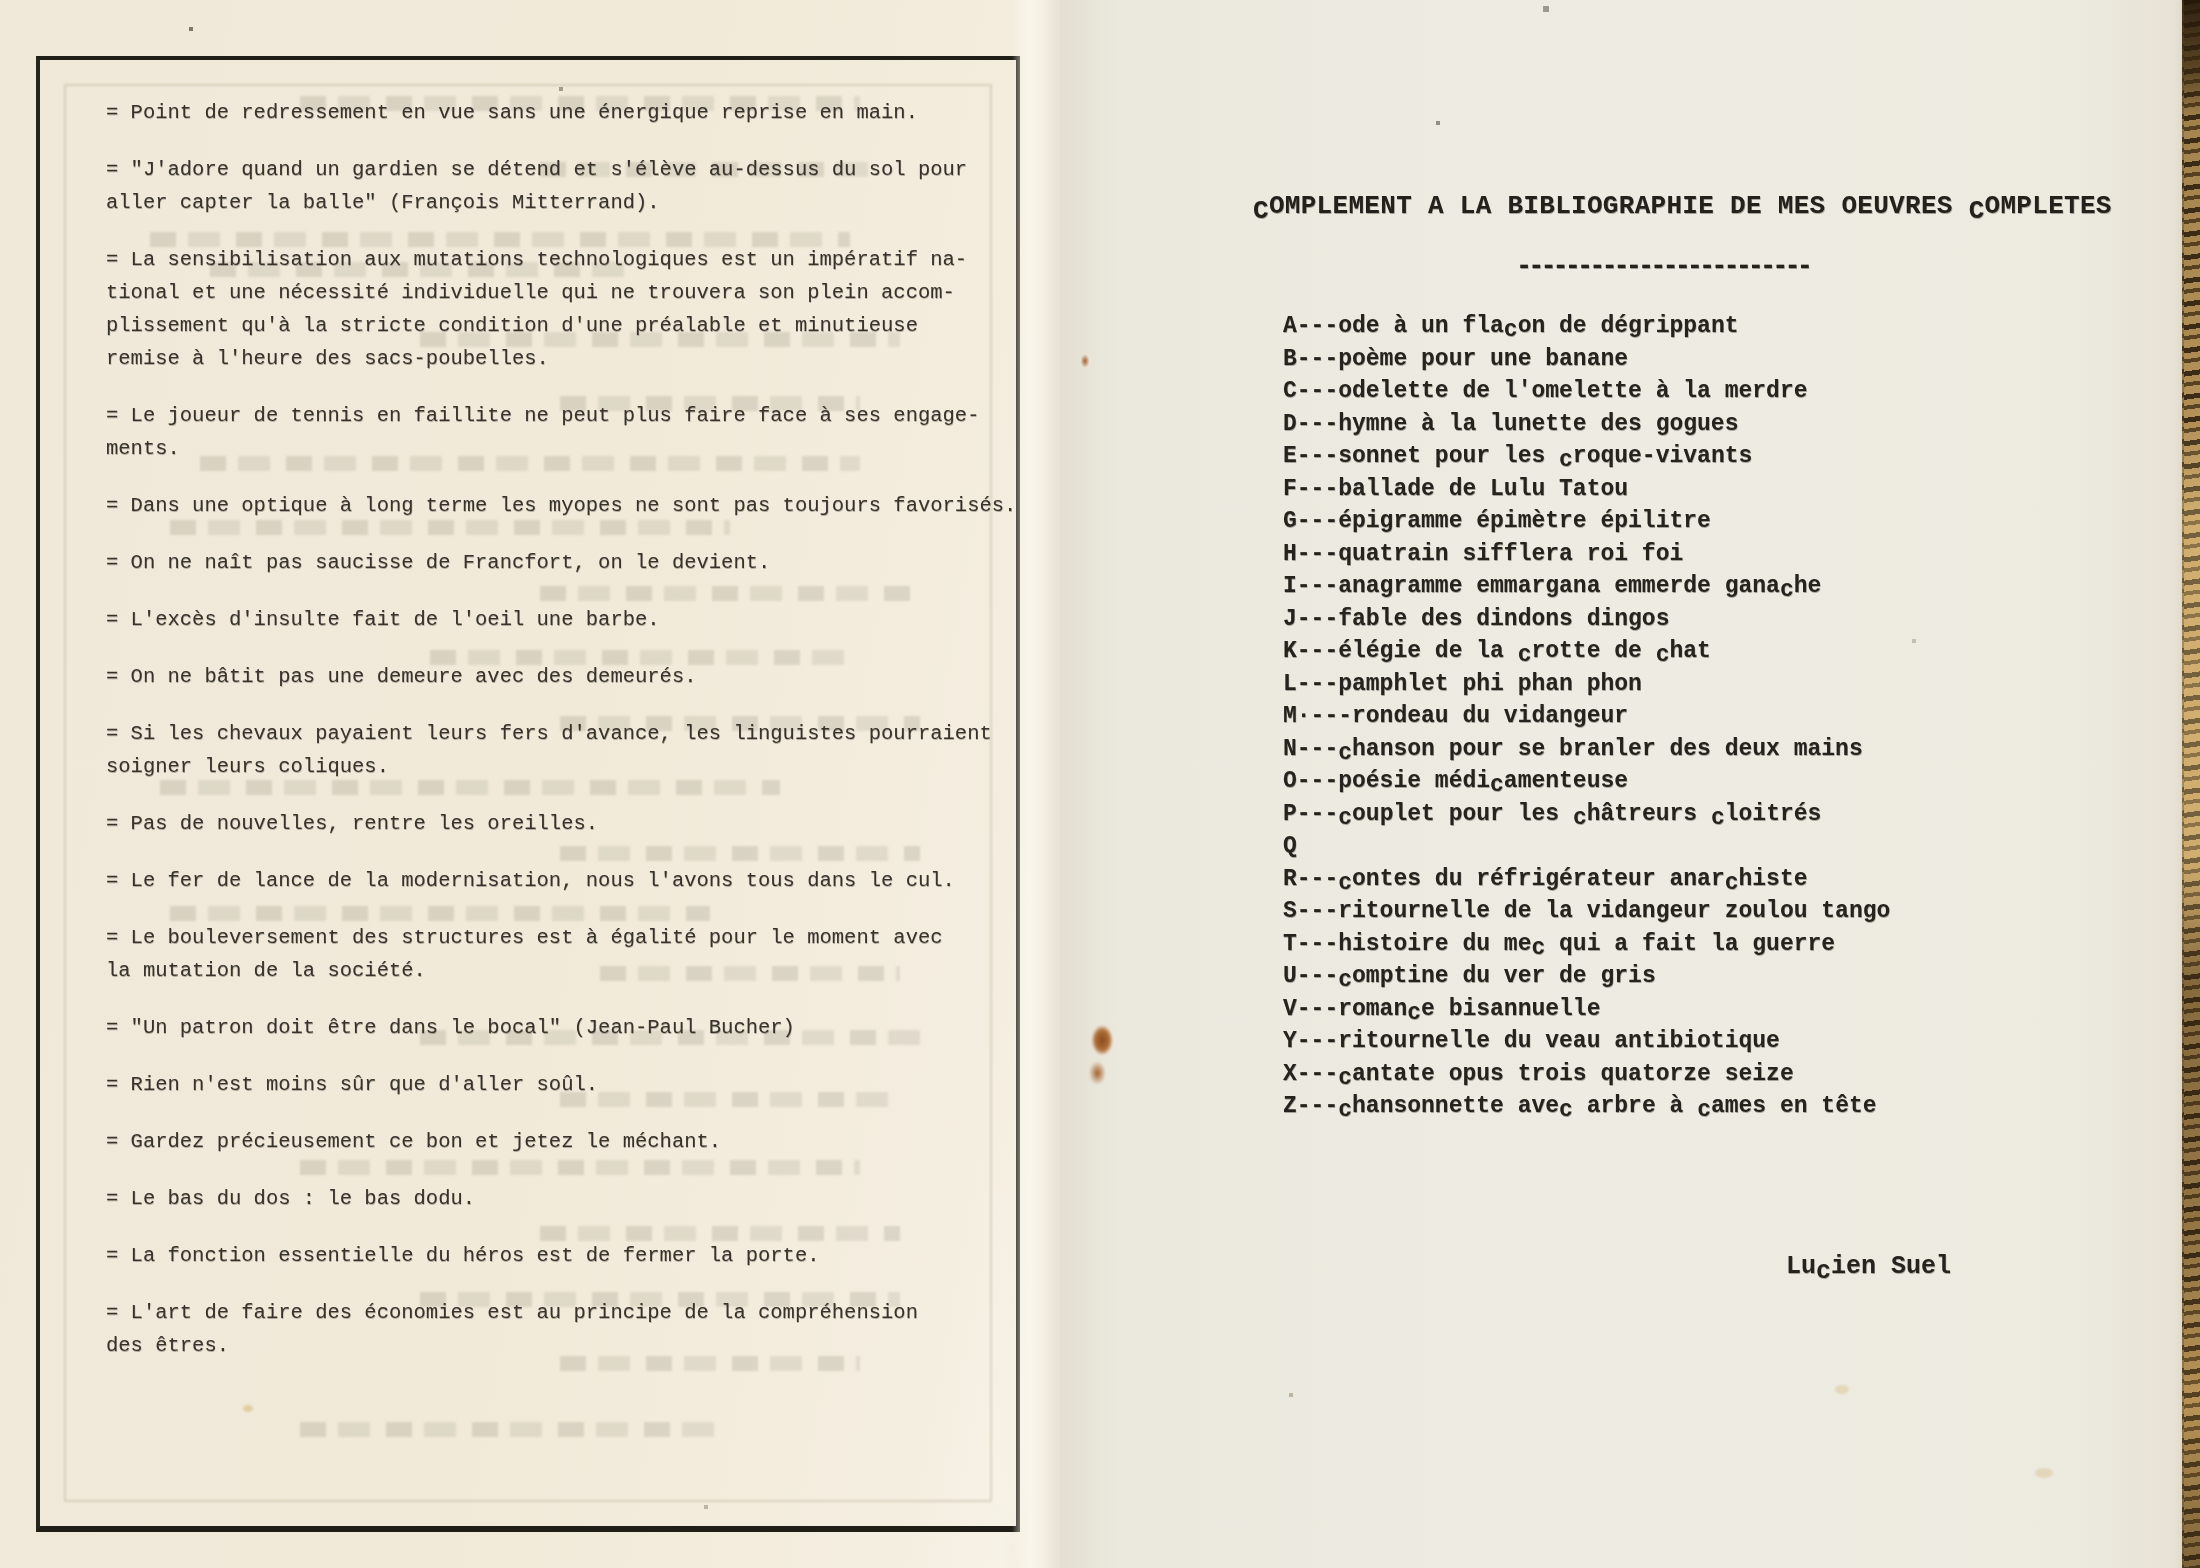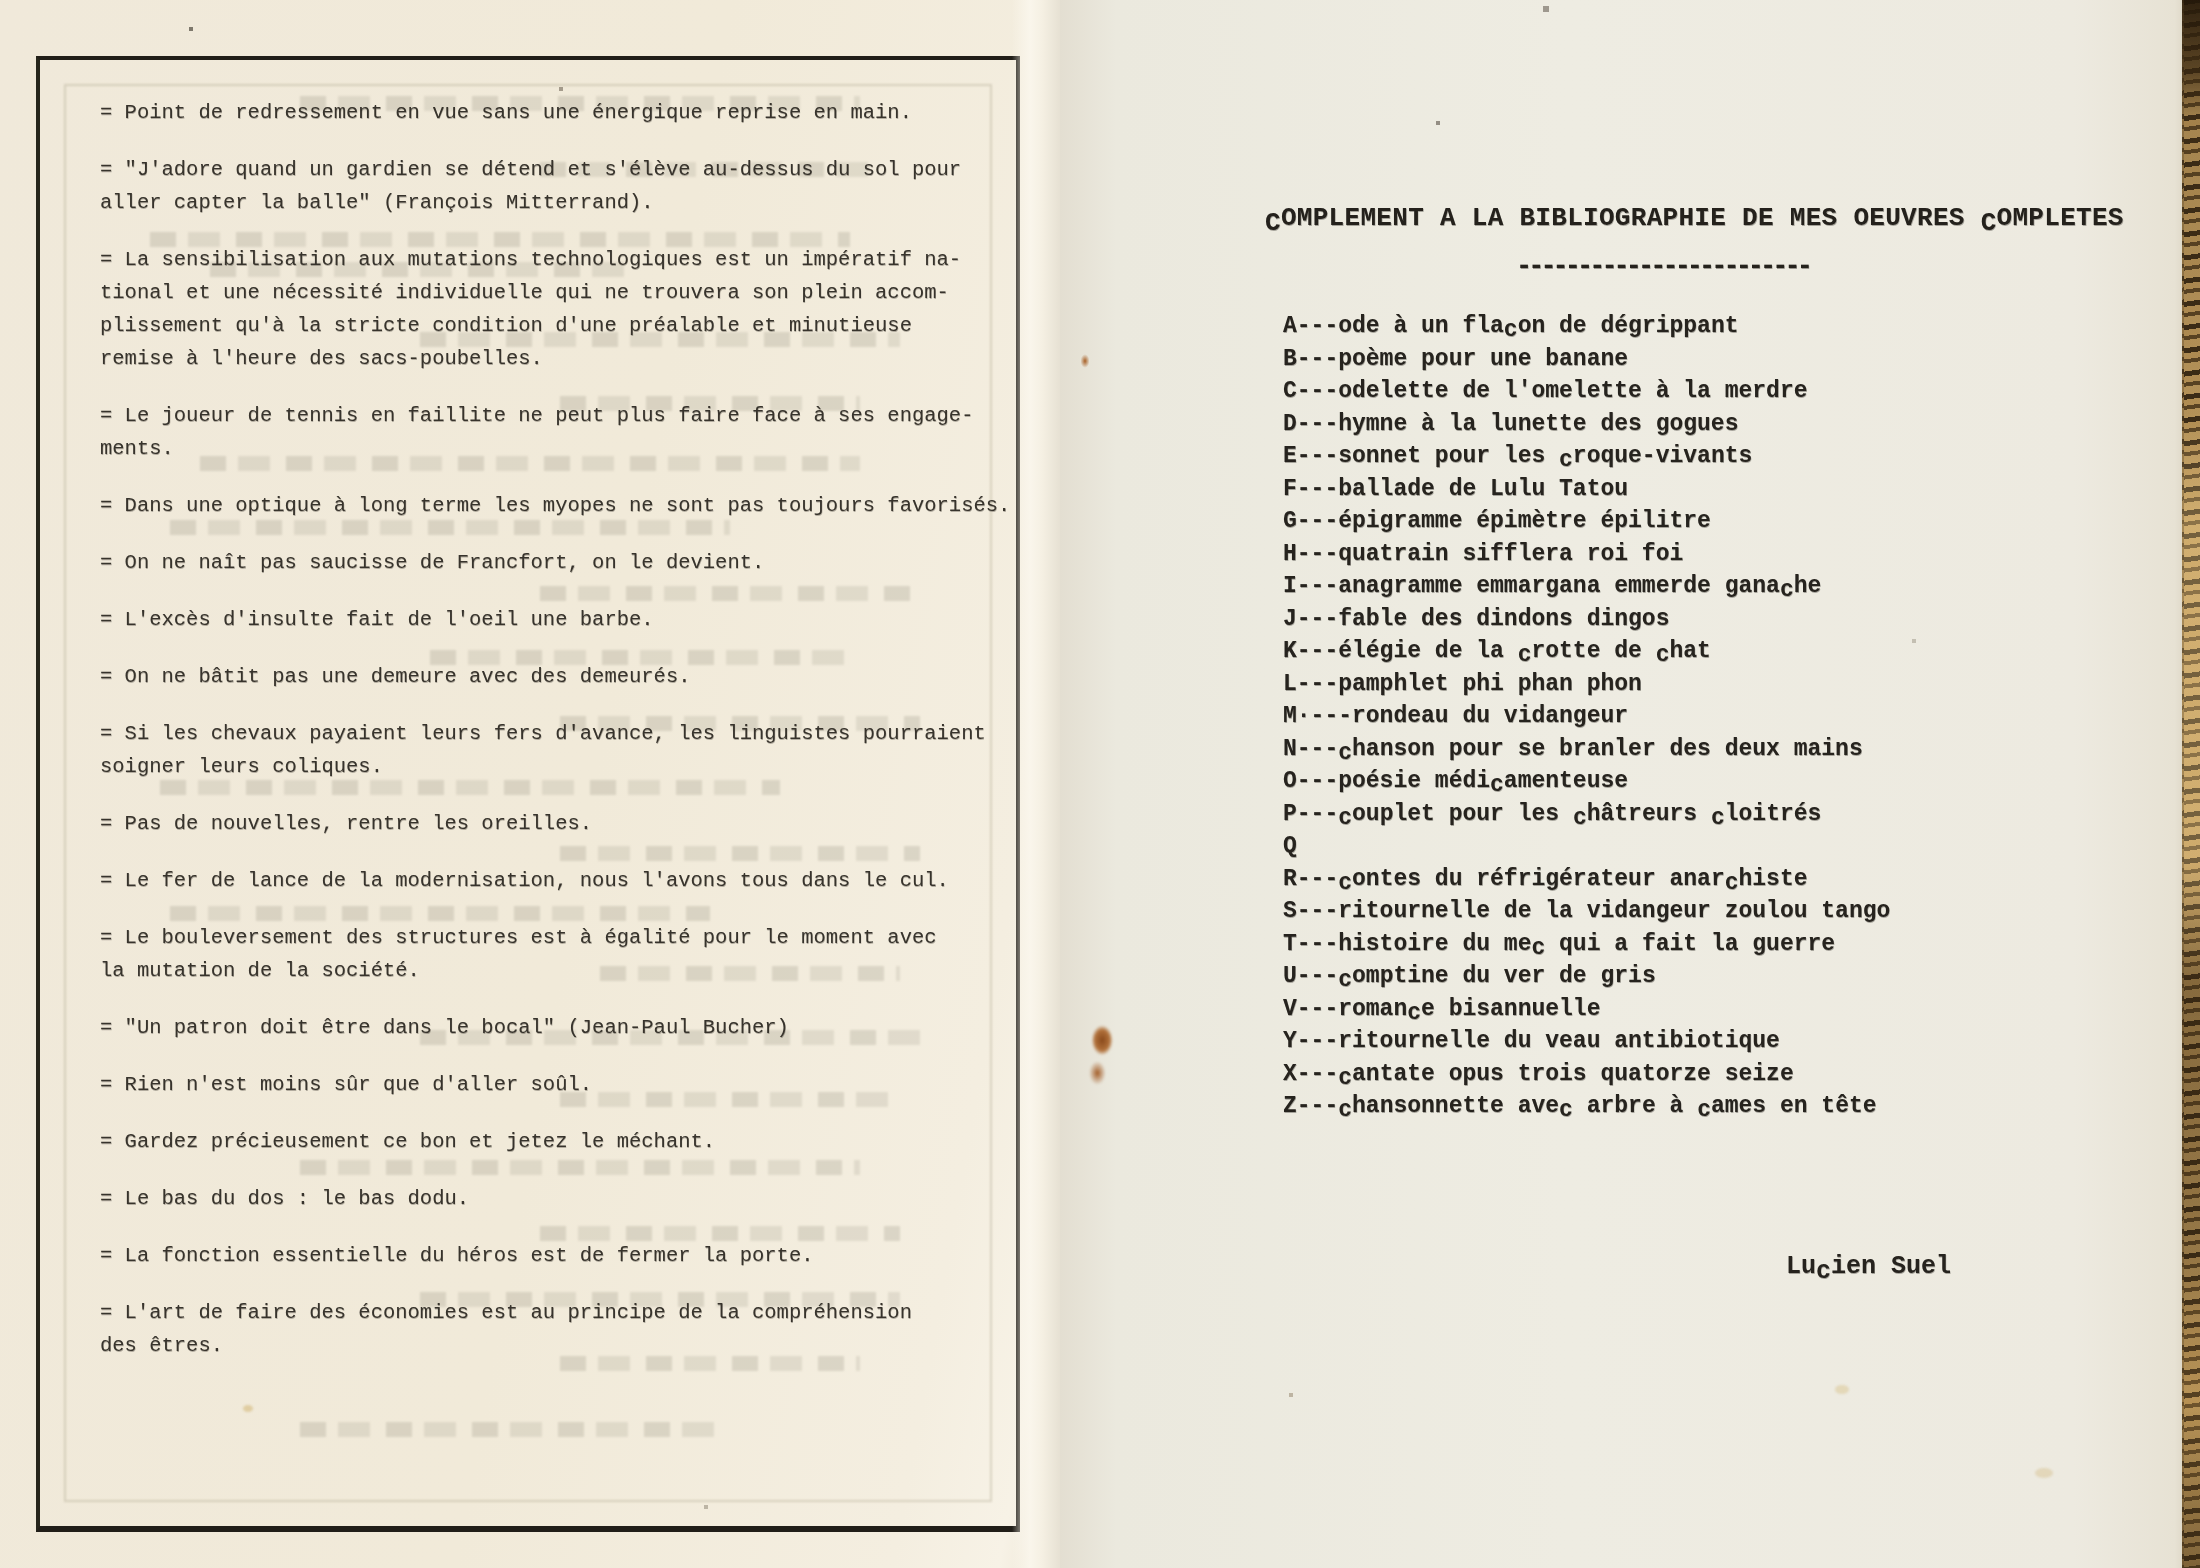--- a/index.html
+++ b/index.html
@@ -22,21 +22,21 @@
   }
   .frame-ghost {
     position:absolute; inset:24px;
     border:2px solid rgba(155,145,118,.30);
     filter:blur(.8px);
   }
   .aphorisms {
     position:absolute; left:92px; top:96px; width:925px;
   }
   .aph {
-    margin:0 0 24px 8px;
+    margin:0 0 24px 14px;
     font:20.5px/33px "Liberation Mono","DejaVu Sans Mono",monospace;
     color:#37332c;
     white-space:pre-line;
     text-shadow:.4px .6px 0 rgba(60,55,45,.35);
   }
   .ghost {
     position:absolute; height:15px;
     filter:blur(1.3px); opacity:.42;
     background:repeating-linear-gradient(90deg,
       rgba(128,124,106,.50) 0 26px, rgba(128,124,106,0) 26px 38px,
@@ -53,21 +53,21 @@
   .crease {
     position:absolute; left:1118px; top:0; width:2px; height:1568px;
     background:rgba(110,105,90,.22); filter:blur(1px);
   }
   
   .page-right {
     position:absolute; left:1060px; top:0; width:1126px; height:1568px;
     background:linear-gradient(90deg,#e3ded1 0%,#ebe9de 5%,#eeece2 45%,#edeae0 90%,#e7e2d4 99%,#ddd6c5 100%);
   }
   .bib-title {
-    position:absolute; left:193px; top:190px; margin:12px;
+    position:absolute; left:193px; top:190px; margin:0;
     font:bold 26px/32px "Liberation Mono","DejaVu Sans Mono",monospace;
     letter-spacing:.3px; color:#24211c;
     text-shadow:.6px .8px 0 rgba(30,25,20,.35);
     white-space:nowrap;
   }
   .bib-sep {
     position:absolute; left:456px; top:252px;
     font:bold 27px/30px "Liberation Mono","DejaVu Sans Mono",monospace;
     letter-spacing:-4px; color:#25221c;
     text-shadow:.5px .8px 0 rgba(30,25,20,.4);

